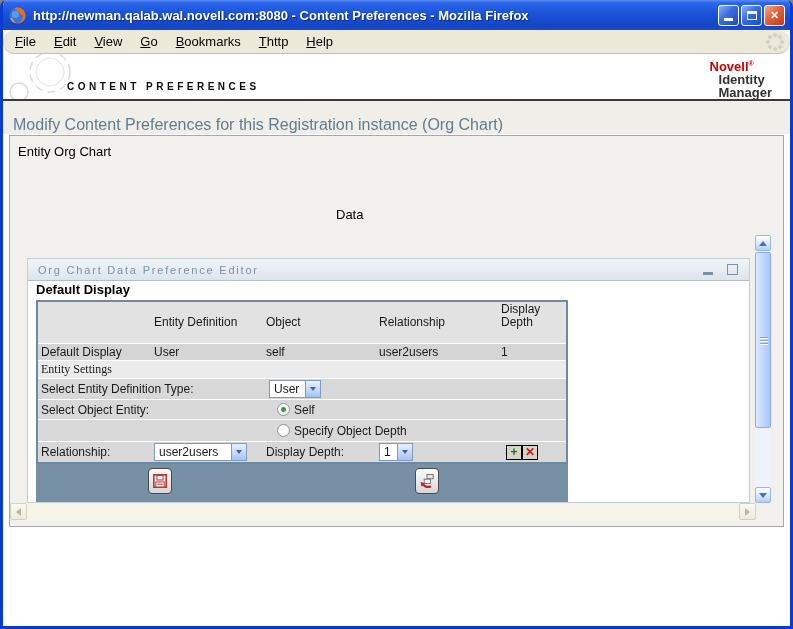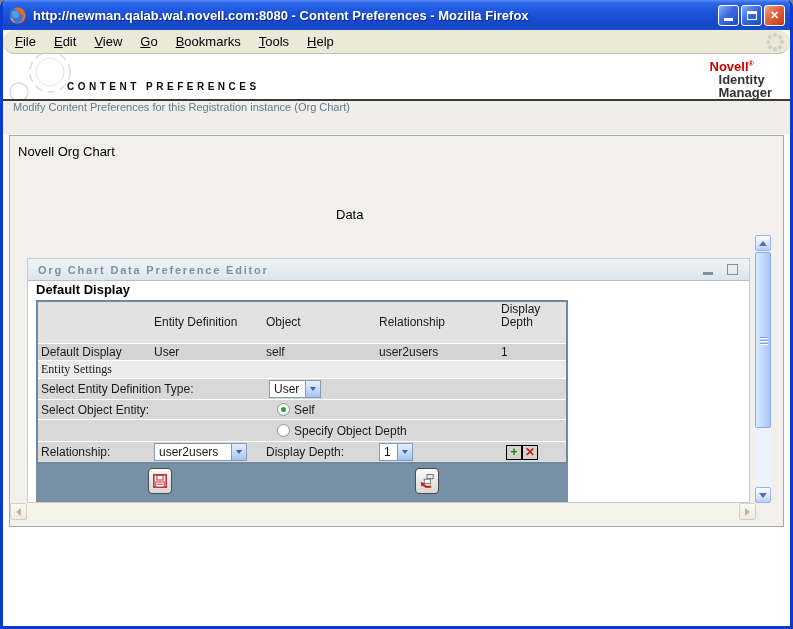--- a/index.html
+++ b/index.html
@@ -41,30 +41,30 @@
   .mn{text-decoration:underline;}
   .throbber{position:absolute;right:5px;top:2px;}
   
   .app-header{height:47px;background:#fff;position:relative;border-bottom:2px solid #3a3a3a;overflow:hidden;}
   .gears{position:absolute;left:0;top:0;}
   .app-title{position:absolute;left:64px;bottom:7px;font-size:10px;font-weight:bold;letter-spacing:3.5px;color:#0c0c0c;white-space:nowrap;}
   .brand{position:absolute;right:18px;top:3px;text-align:left;line-height:13px;font-weight:bold;color:#333;font-size:13px;}
   .brand-name{color:#cc0000;margin-left:-9px;}
   .brand-name sup{font-size:7px;}
   
-  .subtitle-band{height:33px;background:#efeee9;display:flex;align-items:flex-start;padding-left:10px;font-size:11px;color:#5f7d90;}
+  .subtitle-band{height:33px;background:#efeee9;display:flex;align-items:flex-end;padding-left:10px;font-size:16px;color:#5f7d90;}
   
   .main{position:relative;height:468px;background:#fff;}
   .outer-box{position:absolute;left:6px;top:1px;width:775px;height:392px;background:#f1f0ec;border:1px solid #a8a8a8;}
   .entity-label{position:absolute;left:8px;top:8px;font-size:13px;color:#000;}
   .data-label{position:absolute;left:326px;top:71px;font-size:13px;color:#000;}
   
   .editor-panel{position:absolute;left:17px;top:122px;width:723px;height:245px;border:1px solid #c2cdd6;background:#fff;}
   .panel-titlebar{height:22px;background:linear-gradient(180deg,#f0f4f7 0%,#dde5eb 100%);border-bottom:1px solid #b3c0cb;position:relative;}
-  .panel-title{position:absolute;left:10px;top:5px;font-size:11px;font-weight:bold;letter-spacing:1.8px;color:#7b92a4;}
+  .panel-title{position:absolute;left:10px;top:5px;font-size:11px;font-weight:normal;letter-spacing:1.8px;color:#7b92a4;}
   .panel-min{position:absolute;right:36px;top:13px;width:10px;height:3px;background:#7b92a4;}
   .panel-max{position:absolute;right:11px;top:5px;width:11px;height:11px;border:1px solid #7b92a4;background:transparent;}
   .panel-body{position:relative;height:221px;background:#fff;}
   .dd-heading{position:absolute;left:8px;top:1px;font-size:13px;font-weight:bold;color:#000;}
   
   .pref-table{
     position:absolute;left:8px;top:19px;width:532px;
     border:2px solid #7189a0;border-collapse:separate;border-spacing:0;
     table-layout:fixed;font-size:12px;color:#1a1a1a;
   }
@@ -138,21 +138,21 @@
         </div>
     </div>
   </div>
 
   <div class="menubar">
     <span class="menu-item"><span class="mn">F</span><span>ile</span></span>
     <span class="menu-item"><span class="mn">E</span><span>dit</span></span>
     <span class="menu-item"><span class="mn">V</span><span>iew</span></span>
     <span class="menu-item"><span class="mn">G</span><span>o</span></span>
     <span class="menu-item"><span class="mn">B</span><span>ookmarks</span></span>
-    <span class="menu-item"><span class="mn">T</span><span>ools</span></span>
+    <span class="menu-item"><span class="mn">T</span><span>http</span></span>
     <span class="menu-item"><span class="mn">H</span><span>elp</span></span>
     <svg class="throbber" width="20" height="20" viewBox="0 0 20 20">
       <g fill="#d2cfc6">
         <rect x="8.2" y="1.2" width="3.6" height="3.6" transform="rotate(45 10 3)"></rect>
         <rect x="13.2" y="3.2" width="3.6" height="3.6" transform="rotate(45 15 5)"></rect>
         <rect x="15.2" y="8.2" width="3.6" height="3.6" transform="rotate(45 17 10)"></rect>
         <rect x="13.2" y="13.2" width="3.6" height="3.6" transform="rotate(45 15 15)"></rect>
         <rect x="8.2" y="15.2" width="3.6" height="3.6" transform="rotate(45 10 17)"></rect>
         <rect x="3.2" y="13.2" width="3.6" height="3.6" transform="rotate(45 5 15)"></rect>
         <rect x="1.2" y="8.2" width="3.6" height="3.6" transform="rotate(45 3 10)"></rect>
@@ -174,21 +174,21 @@
       <div>Manager</div>
     </div>
   </div>
 
   <div class="subtitle-band">
     <span>Modify Content Preferences for this Registration instance (Org Chart)</span>
   </div>
 
   <div class="main">
     <div class="outer-box">
-      <div class="entity-label">Novell Org Chart</div>
+      <div class="entity-label">Entity Org Chart</div>
       <div class="data-label">Data</div>
 
       <div class="editor-panel">
         <div class="panel-titlebar">
           <div class="panel-title">Org Chart Data Preference Editor</div>
           <div class="panel-min"></div>
           <div class="panel-max"></div>
         </div>
         <div class="panel-body">
           <div class="dd-heading">Default Display</div>

